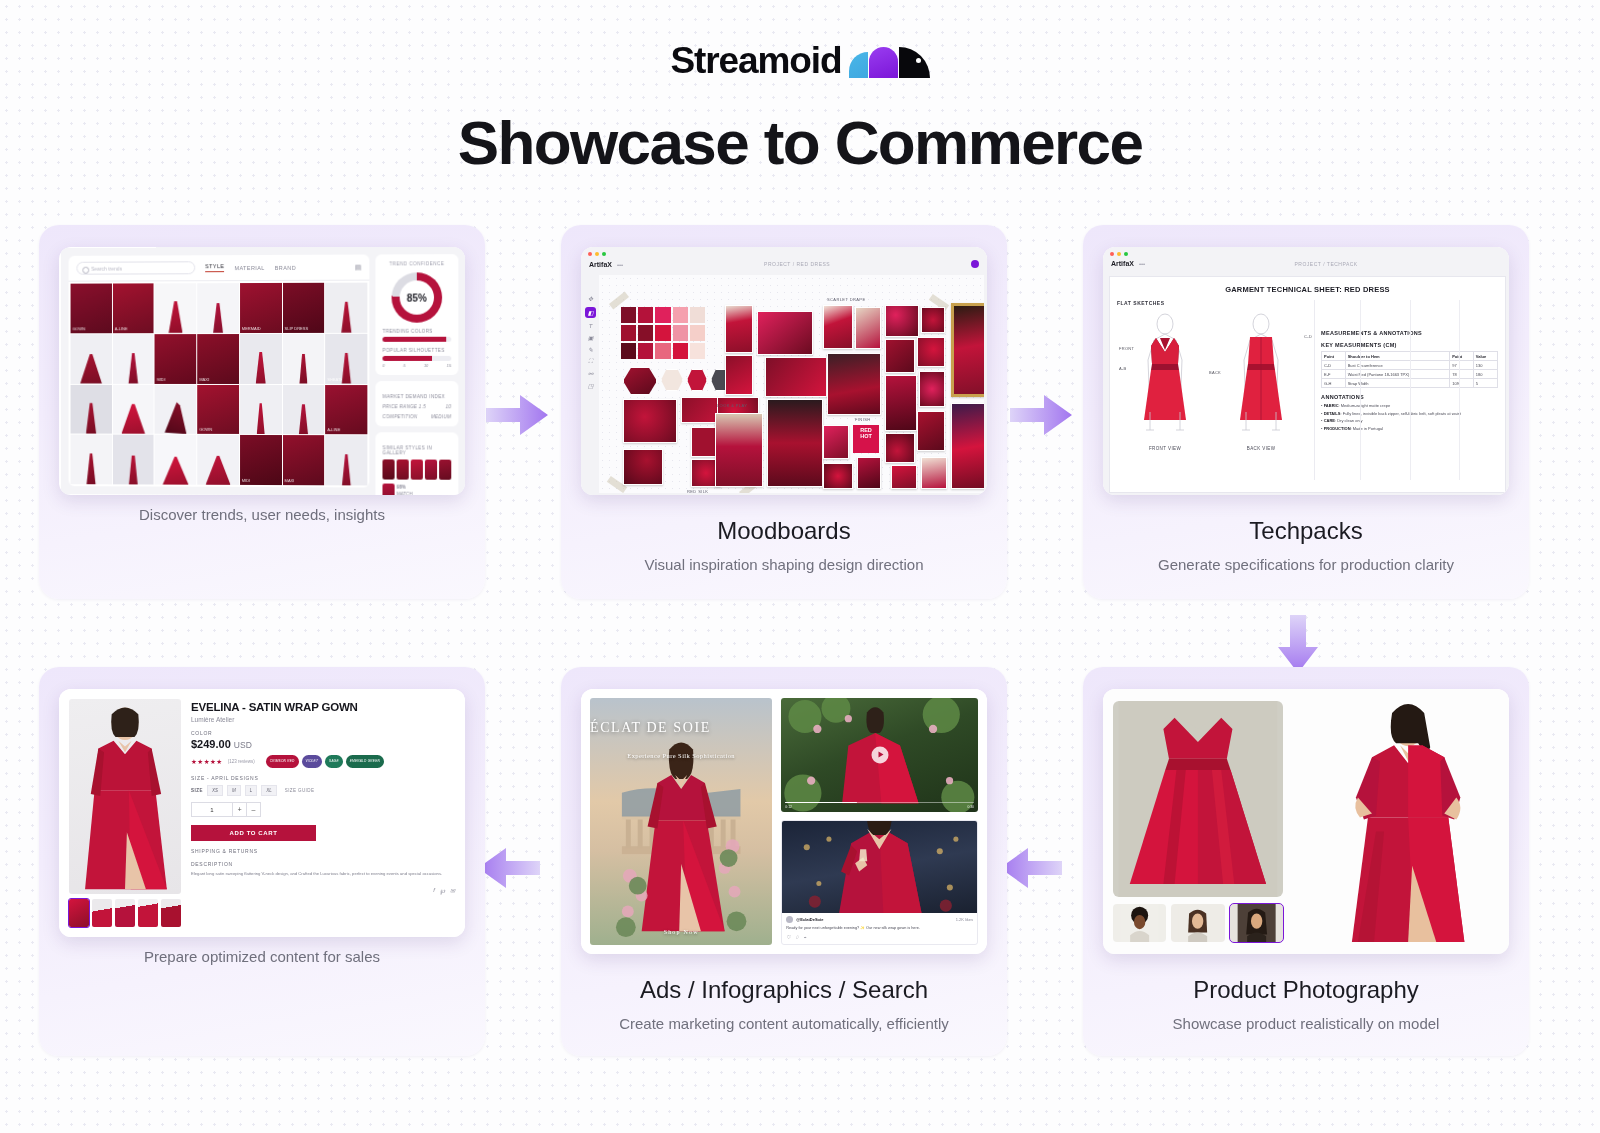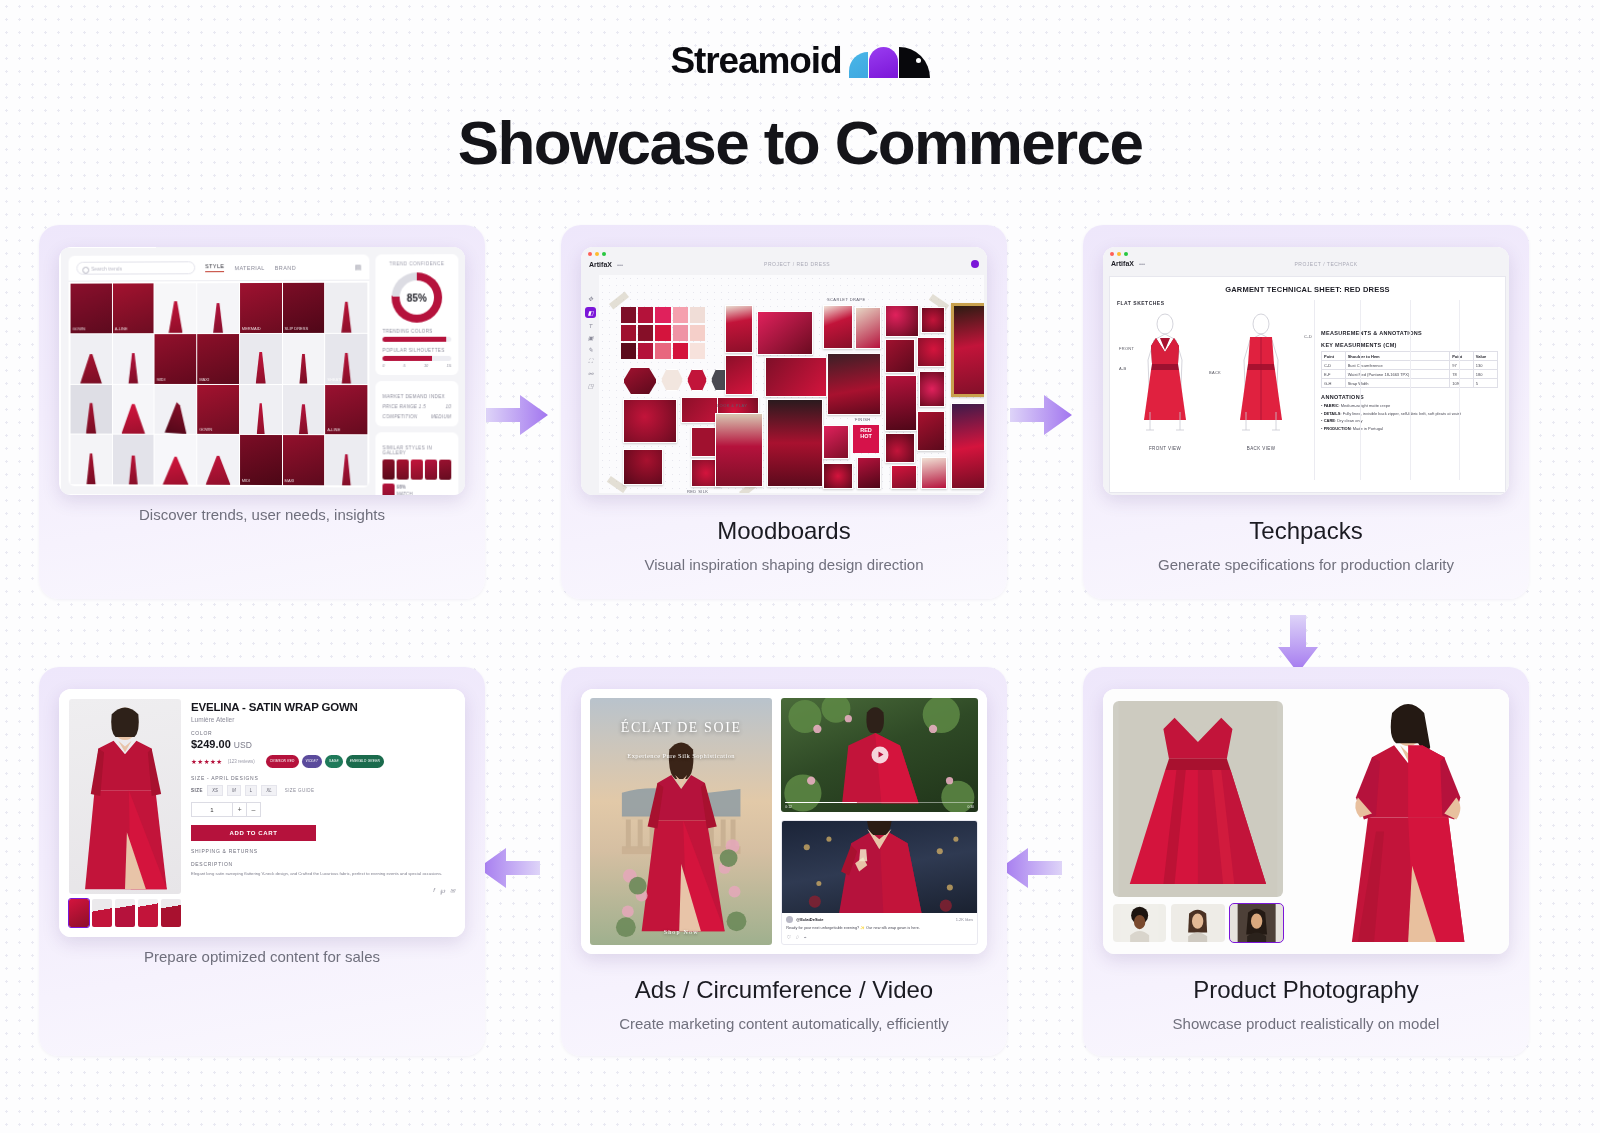--- a/index.html
+++ b/index.html
@@ -164,21 +164,21 @@
   .ad-post-hd small { margin-left:auto; font-size:4px; color:#8b8b99; }
   .ad-cap { font-size:3.8px; color:#4c4c58; margin-top:2.5px; line-height:1.5; }
   .ad-acts { display:flex; gap:4px; margin-top:2.5px; font-size:5px; color:#7a7a88; }
   .play { position:absolute; left:50%; top:50%; transform:translate(-50%,-50%); width:17px; height:17px;
     border-radius:50%; background:rgba(255,255,255,.82); display:flex; align-items:center; justify-content:center; }
   .play::after { content:""; border-left:5px solid #b5123c; border-top:3.5px solid transparent; border-bottom:3.5px solid transparent; margin-left:2px; }
   .vid-ui { position:absolute; left:4px; right:4px; bottom:3px; }
   .vid-ui .tl { height:1.5px; background:rgba(255,255,255,.45); border-radius:1px; position:relative; }
   .vid-ui .tl i { position:absolute; left:0; top:0; bottom:0; width:38%; background:#fff; border-radius:1px; }
   .vid-ui .tt { display:flex; justify-content:space-between; font-size:3.4px; color:rgba(255,255,255,.9); margin-top:1.5px; }
-  .poster-h { position:absolute; left:0; right:0; top:9%; text-align:center; color:#fff;
+  .poster-h { position:absolute; left:0; right:0; top:9%; color:#fff;
     font-family:"Liberation Serif",serif; font-size:14px; letter-spacing:1.6px; text-shadow:0 1px 4px rgba(0,0,0,.45); }
   .poster-s { position:absolute; left:0; right:0; top:22%; text-align:center; color:#fff;
     font-family:"Liberation Serif",serif; font-size:6.5px; letter-spacing:.4px; text-shadow:0 1px 3px rgba(0,0,0,.45); }
   .poster-c { position:absolute; left:0; right:0; bottom:4%; text-align:center; color:#fff;
     font-family:"Liberation Serif",serif; font-size:6px; letter-spacing:1.2px; text-shadow:0 1px 3px rgba(0,0,0,.5); }
 
   
   .ph { display:flex; gap:10px; padding:12px 10px; background:#fdfdfd; height:265px; }
   .ph-left { flex:0 0 44%; display:flex; flex-direction:column; gap:7px; }
   .ph-flat { flex:1; border-radius:6px; position:relative; overflow:hidden; background:#cfcec4; }
@@ -807,21 +807,21 @@
               <div class="ad-acts">
                 <i>♡</i>
                 <i>♢</i>
                 <i>⌁</i>
               </div>
             </div>
           </div>
         </div>
       </div>
     </div>
-    <div class="card-title">Ads / Circumference / Video</div>
+    <div class="card-title">Ads / Infographics / Search</div>
     <div class="card-sub">Create marketing content automatically, efficiently</div>
   </div>
 
   <div class="card tall">
     <div class="shot">
       <div class="ph">
         <div class="ph-left">
           <div class="ph-flat">
             <svg viewBox="0 0 170 210" style="position:absolute;inset:0;width:100%;height:100%">
               <rect width="170" height="210" fill="#cdcbc0"></rect>

